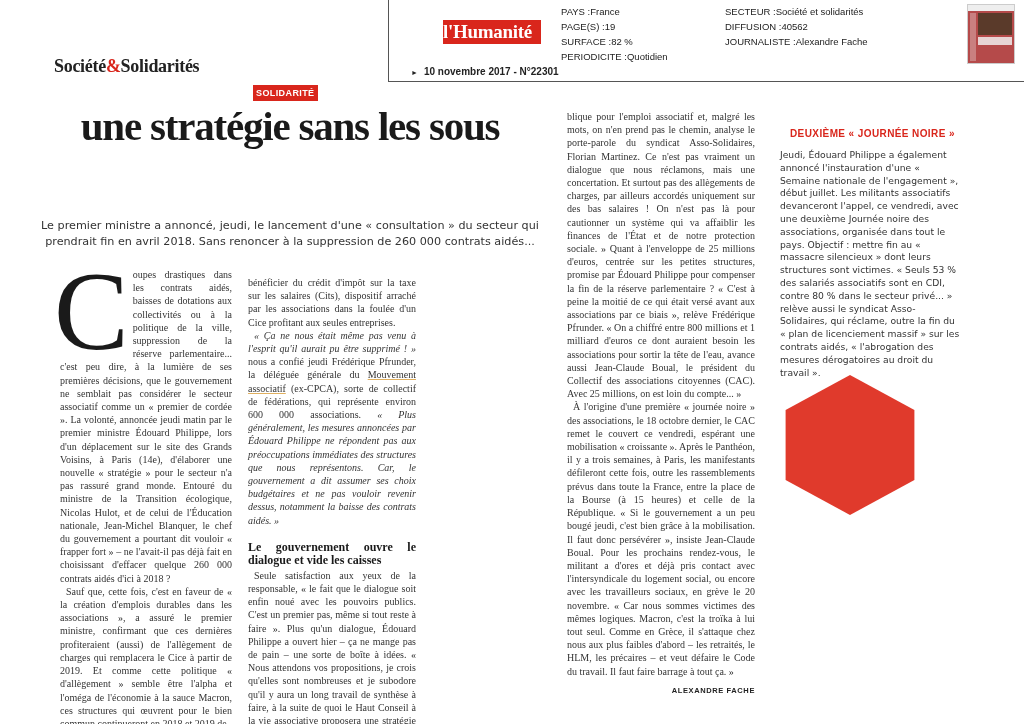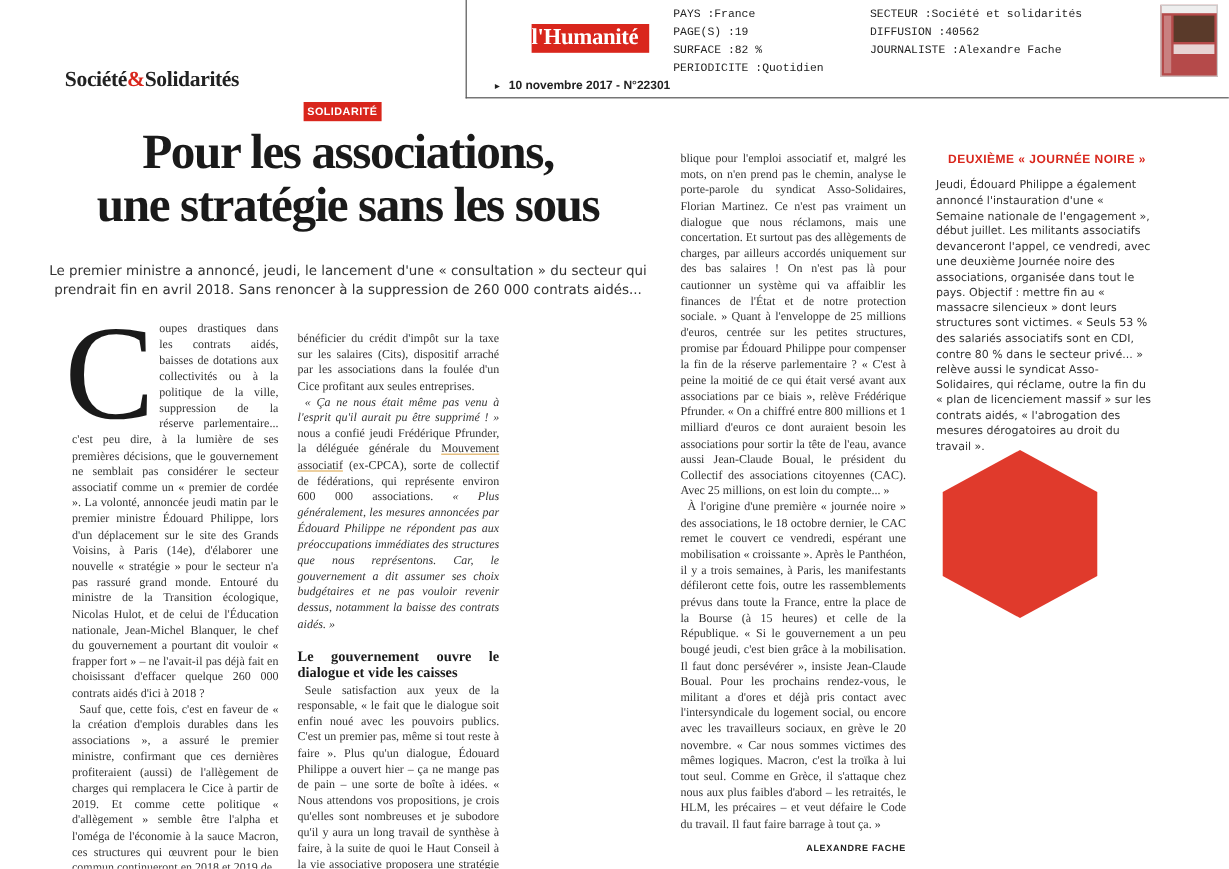--- a/index.html
+++ b/index.html
@@ -3,21 +3,21 @@
 <meta charset="utf-8">
 <style>
   html, body { margin:0; padding:0; }
   body { width:1024px; height:724px; background:#ffffff; position:relative; overflow:hidden; font-family:"Liberation Serif", serif; color:#2a2a2a; }
 
   
   .clip-header { position:absolute; left:388px; top:-2px; width:640px; height:84px; border:1px solid #555; border-top:none; border-right:none; background:#fff; box-sizing:border-box; }
   .logo { position:absolute; left:54px; top:22px; width:98px; height:24px; background:#d9261c; color:#fff; font-family:"Liberation Serif", serif; font-weight:bold; font-size:19px; line-height:24px; letter-spacing:-0.3px; }
   .pub-date { position:absolute; left:22px; top:68px; font-family:"Liberation Sans", sans-serif; font-size:10px; font-weight:bold; color:#222; }
   .pub-date .tri { font-size:7px; margin-right:6px; }
-  .meta { position:absolute; font-family:Liberation Mono, monospace; font-size:9.5px; color:#222; line-height:15px; }
+  .meta { position:absolute; font-family:Liberation Sans, sans-serif; font-size:9.5px; color:#222; line-height:15px; }
   .meta-col1 { left:172px; top:6px; }
   .meta-col2 { left:336px; top:6px; }
   .thumb { position:absolute; left:578px; top:6px; width:46px; height:58px; background:#b54a4a; border:1px solid #ccc; }
   .thumb .t-top { position:absolute; left:0; top:0; width:46px; height:6px; background:#eee; }
   .thumb .t-img { position:absolute; left:10px; top:8px; width:34px; height:22px; background:#5a3a2a; }
   .thumb .t-band { position:absolute; left:10px; top:32px; width:34px; height:8px; background:#e7d4d4; }
   .thumb .t-col { position:absolute; left:2px; top:8px; width:6px; height:48px; background:#c98080; }
 
   
   .section-title { position:absolute; left:54px; top:56px; font-family:"Liberation Serif", serif; font-weight:bold; font-size:18px; color:#222; letter-spacing:-0.3px; }
@@ -27,21 +27,21 @@
 
   .headline { position:absolute; left:40px; top:104px; width:500px; text-align:center; font-family:"Liberation Serif", serif; font-weight:bold; font-size:41px; line-height:44px; color:#1a1a1a; letter-spacing:-1.2px; }
 
   .chapo { position:absolute; left:40px; top:218px; width:500px; text-align:center; font-family:"DejaVu Sans", sans-serif; font-size:11.2px; line-height:16px; color:#333; }
 
   .col { position:absolute; font-family:"Liberation Serif", serif; font-size:10px; line-height:13.2px; color:#333; text-align:justify; }
   .col p { margin:0; }
   .col p + p { text-indent:6px; }
   .col1 { left:60px; top:268px; width:172px; }
   .col2 { left:248px; top:276px; width:168px; }
-  .col3 { left:567px; top:126px; width:188px; }
+  .col3 { left:567px; top:110px; width:188px; }
   .dropcap { float:left; font-family:"Liberation Serif", serif; font-size:112px; line-height:86px; margin:0 4px 0 -6px; color:#1a1a1a; height:88px; }
   .subhead { font-family:"Liberation Serif", serif; font-weight:bold; font-size:12px; line-height:13px; color:#1a1a1a; margin:14px 0 2px 0 !important; text-indent:0 !important; }
   .byline { text-align:right; font-family:"Liberation Sans", sans-serif; font-weight:bold; font-size:7.5px; letter-spacing:0.6px; color:#222; margin-top:6px !important; text-indent:0 !important; }
 
   .sidebar { position:absolute; left:780px; top:128px; width:180px; }
   .sidebar-title { font-family:"Liberation Sans", sans-serif; font-weight:bold; font-size:10px; color:#d9261c; letter-spacing:0.4px; margin-bottom:10px;padding-left:10px; }
   .sidebar-body { font-family:"DejaVu Sans", sans-serif; font-size:9.2px; line-height:12.8px; color:#333; }
 
   .hexagon { position:absolute; left:780px; top:375px; width:140px; height:140px; background:#e03a2c; clip-path:polygon(50% 0%, 96% 25%, 96% 75%, 50% 100%, 4% 75%, 4% 25%); color:#fff; text-align:center; }
   .hex-value { display:block; font-family:"Liberation Serif", serif; font-weight:bold; font-size:26px; margin-top:16px; line-height:28px; }
@@ -77,21 +77,20 @@
   </div>
 </div>
 
 <div class="section-title">
   <span>Société</span><span class="amp">&amp;</span><span>Solidarités</span>
 </div>
 
 <div class="kicker">SOLIDARITÉ</div>
 
 <div class="headline">
-  <div>Pour les associations,</div>
   <div>une stratégie sans les sous</div>
 </div>
 
 <div class="chapo">Le premier ministre a annoncé, jeudi, le lancement d'une « consultation » du secteur qui prendrait fin en avril 2018. Sans renoncer à la suppression de 260 000 contrats aidés...</div>
 
 <div class="col col1">
   <p><span class="dropcap">C</span><span>oupes drastiques dans les contrats aidés, baisses de dotations aux collectivités ou à la politique de la ville, suppression de la réserve parlementaire... c'est peu dire, à la lumière de ses premières décisions, que le gouvernement ne semblait pas considérer le secteur associatif comme un « premier de cordée ». La volonté, annoncée jeudi matin par le premier ministre Édouard Philippe, lors d'un déplacement sur le site des Grands Voisins, à Paris (14e), d'élaborer une nouvelle « stratégie » pour le secteur n'a pas rassuré grand monde. Entouré du ministre de la Transition écologique, Nicolas Hulot, et de celui de l'Éducation nationale, Jean-Michel Blanquer, le chef du gouvernement a pourtant dit vouloir « frapper fort » – ne l'avait-il pas déjà fait en choisissant d'effacer quelque 260 000 contrats aidés d'ici à 2018 ?</span></p>
   <p>Sauf que, cette fois, c'est en faveur de « la création d'emplois durables dans les associations », a assuré le premier ministre, confirmant que ces dernières profiteraient (aussi) de l'allègement de charges qui remplacera le Cice à partir de 2019. Et comme cette politique « d'allègement » semble être l'alpha et l'oméga de l'économie à la sauce Macron, ces structures qui œuvrent pour le bien commun continueront en 2018 et 2019 de</p>
 </div>
 

